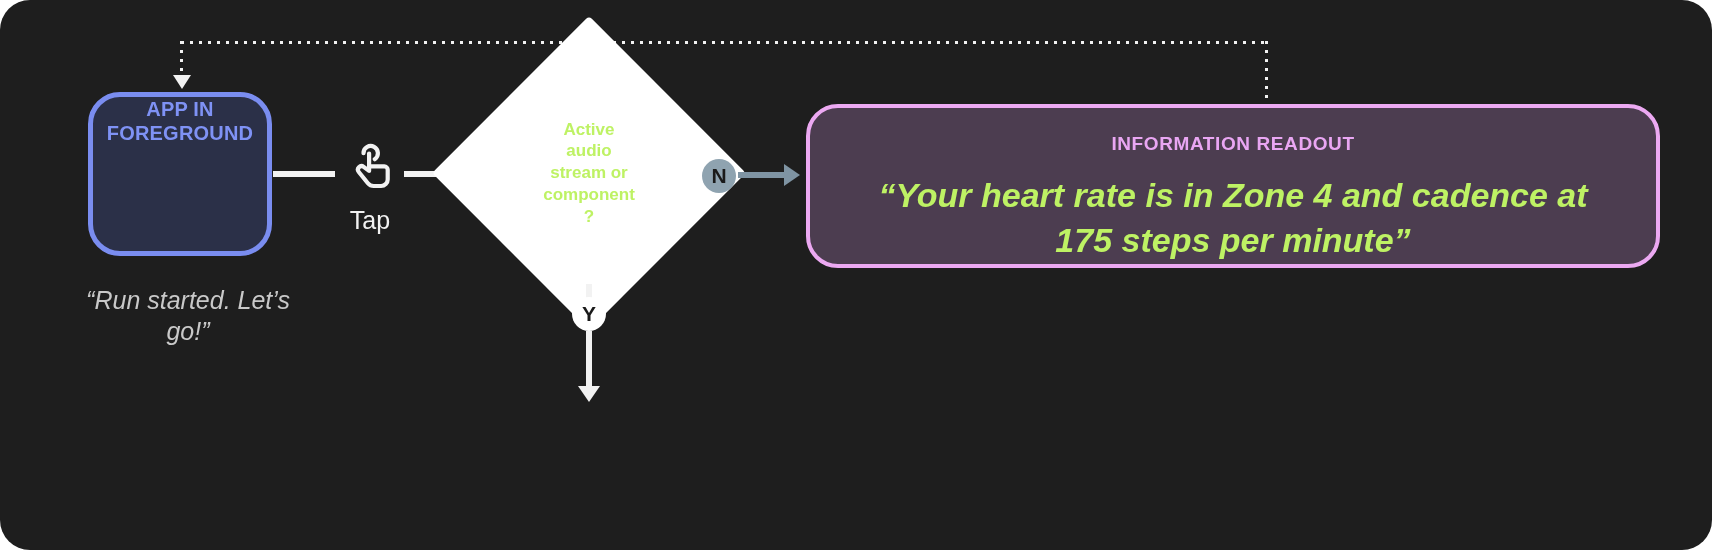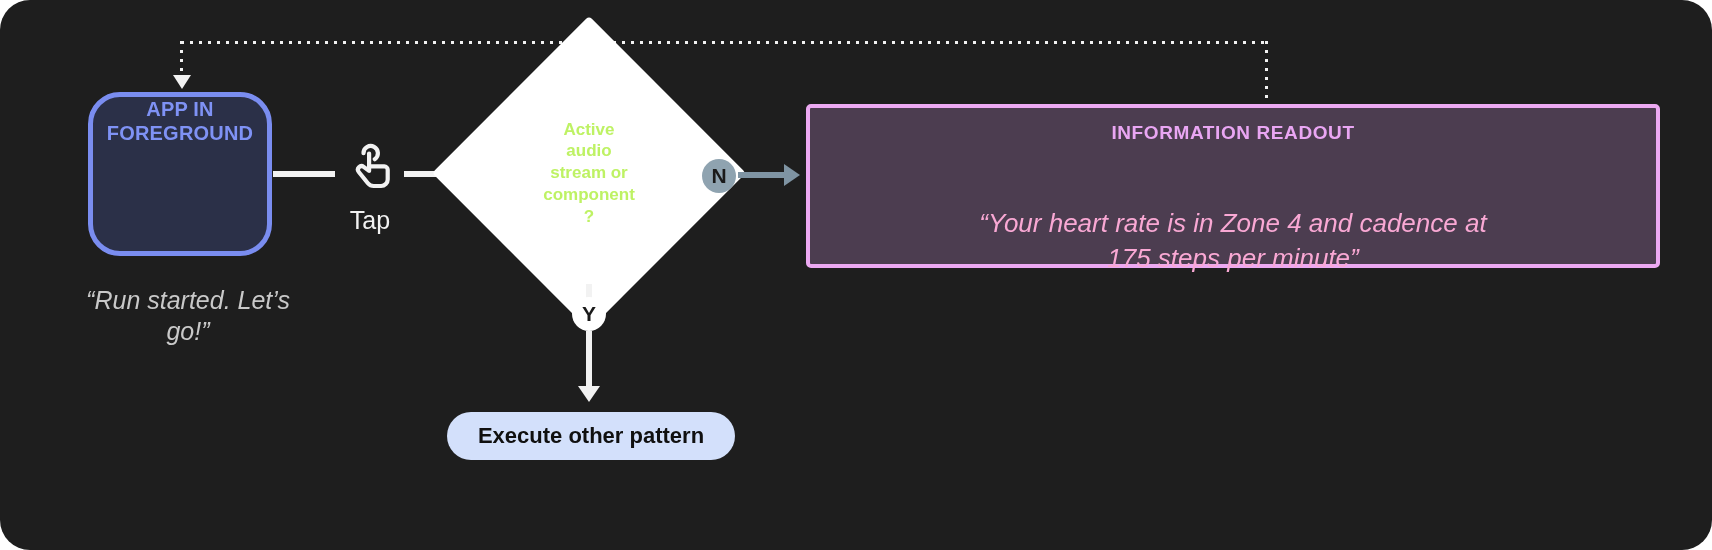--- a/index.html
+++ b/index.html
@@ -255,39 +255,38 @@
   
   #readout-node {
     position: absolute;
     left: 806px;
     top: 104px;
     width: 854px;
     height: 164px;
     box-sizing: border-box;
     background: #4c3d50;
     border: 4px solid #eca9f2;
-    border-radius: 5px;
+    border-radius: 32px;
     display: flex;
     flex-direction: column;
     align-items: center;
-    justify-content: space-between;
+    justify-content: flex-end;
     padding-top: 14px;
-    gap: 44px;
   }
   #readout-title {
     color: #e9a6f3;
     font-size: 19px;
     font-weight: bold;
     letter-spacing: .6px;
   }
   #readout-body {
     margin-top: 18px;
-    color: #f9a8d4;
-    font-size: 26px;
-    font-weight: normal;
+    color: #bef264;
+    font-size: 34px;
+    font-weight: bold;
     font-style: italic;
     line-height: 1.34;
     text-align: center;
     white-space: pre-line;
   }
 </style>
 </head>
 <body>
 
 <div id="canvas">
@@ -328,23 +327,20 @@
 
   <div class="badge" id="badge-n">N</div>
   <div id="seg-n-to-readout"></div>
   <div id="arrow-into-readout"></div>
 
   <div id="seg-diamond-to-y"></div>
   <div class="badge" id="badge-y">Y</div>
   <div id="seg-y-to-pill"></div>
   <div id="arrow-into-pill"></div>
 
-  <div id="pill-node">
-    <span class="label">Execute other pattern</span>
-  </div>
 
   <div id="readout-node">
     <div id="readout-title">INFORMATION READOUT</div>
     <div id="readout-body">“Your heart rate is in Zone 4 and cadence at
 175 steps per minute”</div>
   </div>
 
 </div>
 
 </body></html>

